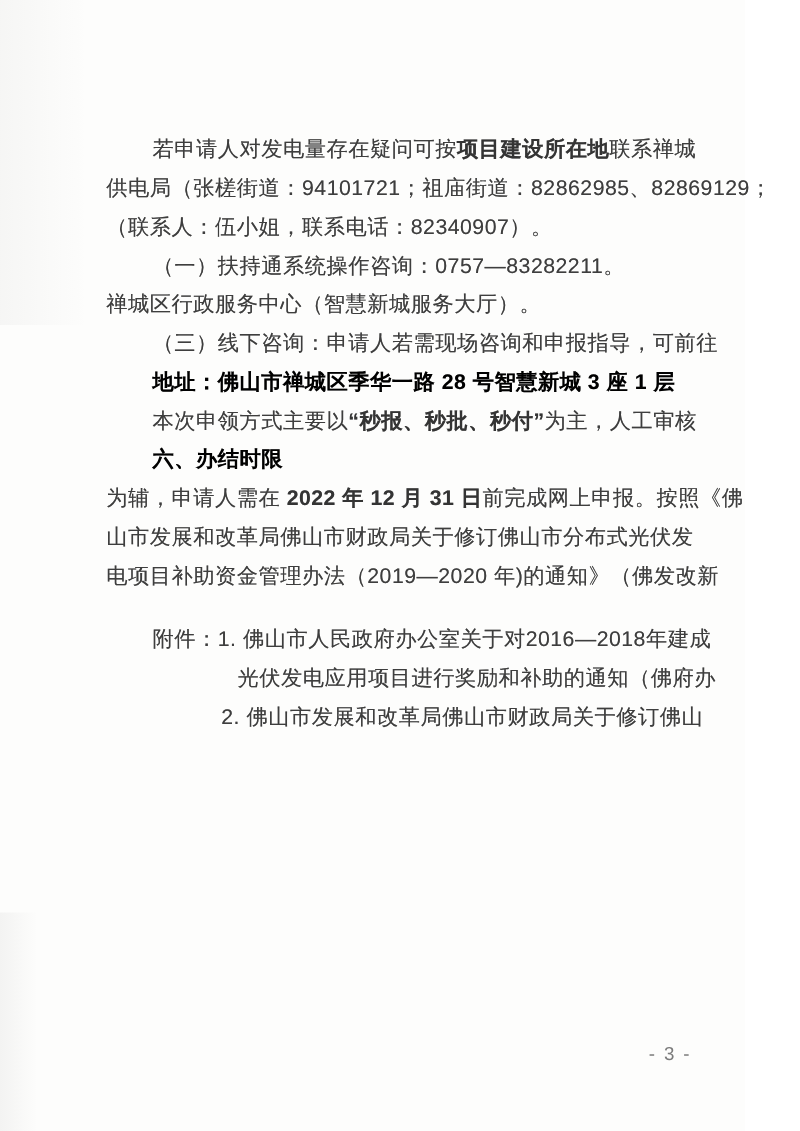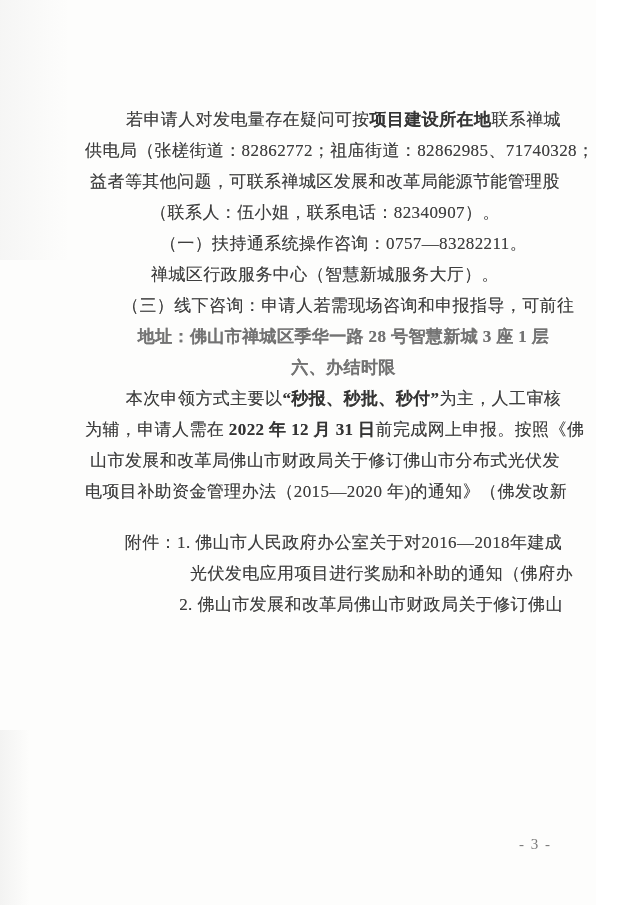--- a/index.html
+++ b/index.html
@@ -8,23 +8,22 @@
     width: 640px;
     height: 905px;
     background: #ffffff;
     overflow: hidden;
   }
   .page {
     position: relative;
     width: 596px;
     height: 905px;
     background: #fdfdfc;
-    font-family: Liberation Serif, serif;
+    font-family: Liberation Sans, sans-serif;
     color: #3e3e3e;
-    text-align: center;
   }
   
   .artifact-top-left {
     position: absolute;
     left: 0; top: 0;
     width: 70px; height: 260px;
     background: linear-gradient(to right, rgba(110,110,110,0.05), rgba(110,110,110,0.0));
     pointer-events: none;
   }
   .artifact-bottom-left {
@@ -42,21 +41,21 @@
   }
   .line {
     font-size: 17px;
     line-height: 31px;
     letter-spacing: 0.4px;
     white-space: nowrap;
     text-shadow: 0 0 0.5px rgba(62,62,62,0.55);
   }
   .indent { padding-left: 37px; }
   .b { font-weight: bold; color: #343434; }
-  .bold-line { font-weight: bold; color: #737373; }
+  .bold-line { font-weight: bold; color: #000000; }
   .att-first { margin-top: 20px; }
   .att-wrap2 { padding-left: 105px; }
   .att-wrap3 { padding-left: 107px; }
   .att-item2 { padding-left: 92px; }
   .page-number {
     position: absolute;
     top: 834px;
     left: 519px;
     font-size: 15px;
     line-height: 20px;
@@ -67,36 +66,35 @@
 </head>
 <body>
 
 <div class="page">
   <div class="artifact-top-left"></div>
   <div class="artifact-bottom-left"></div>
 
   <div class="content">
 
     <div class="line indent"><span>若申请人对发电量存在疑问可按</span><span class="b">项目建设所在地</span><span>联系禅城</span></div>
-    <div class="line">供电局（张槎街道：82862772；祖庙街道：82862985、71740328；</div>
-    <div class="line">益者等其他问题，可联系禅城区发展和改革局能源节能管理股</div>
+    <div class="line">供电局（张槎街道：94101721；祖庙街道：82862985、82869129；</div>
     <div class="line">（联系人：伍小姐，联系电话：82340907）。</div>
 
     <div class="line indent">（一）扶持通系统操作咨询：0757—83282211。</div>
     <div class="line">禅城区行政服务中心（智慧新城服务大厅）。</div>
     <div class="line indent">（三）线下咨询：申请人若需现场咨询和申报指导，可前往</div>
 
     <div class="line indent bold-line">地址：佛山市禅城区季华一路 28 号智慧新城 3 座 1 层</div>
 
+    <div class="line indent"><span>本次申领方式主要以</span><span class="b">“秒报、秒批、秒付”</span><span>为主，人工审核</span></div>
+
     <div class="line indent bold-line">六、办结时限</div>
-
-    <div class="line indent"><span>本次申领方式主要以</span><span class="b">“秒报、秒批、秒付”</span><span>为主，人工审核</span></div>
     <div class="line"><span>为辅，申请人需在 </span><span class="b">2022 年 12 月 31 日</span><span>前完成网上申报。按照《佛</span></div>
     <div class="line">山市发展和改革局佛山市财政局关于修订佛山市分布式光伏发</div>
-    <div class="line">电项目补助资金管理办法（2015—2020 年)的通知》（佛发改新</div>
+    <div class="line">电项目补助资金管理办法（2019—2020 年)的通知》（佛发改新</div>
 
     <div class="line indent att-first"><span>附件：</span><span>1. 佛山市人民政府办公室关于对2016—2018年建成</span></div>
     <div class="line att-wrap2">光伏发电应用项目进行奖励和补助的通知（佛府办</div>
     <div class="line att-item2">2. 佛山市发展和改革局佛山市财政局关于修订佛山</div>
 
   </div>
 
   <div class="page-number">- 3 -</div>
 </div>
 

